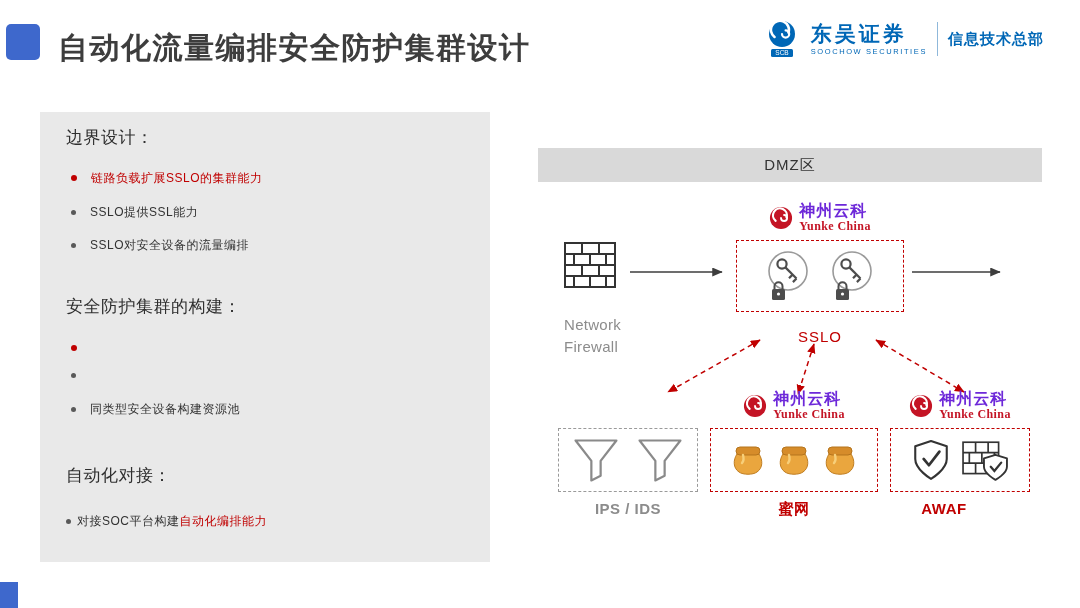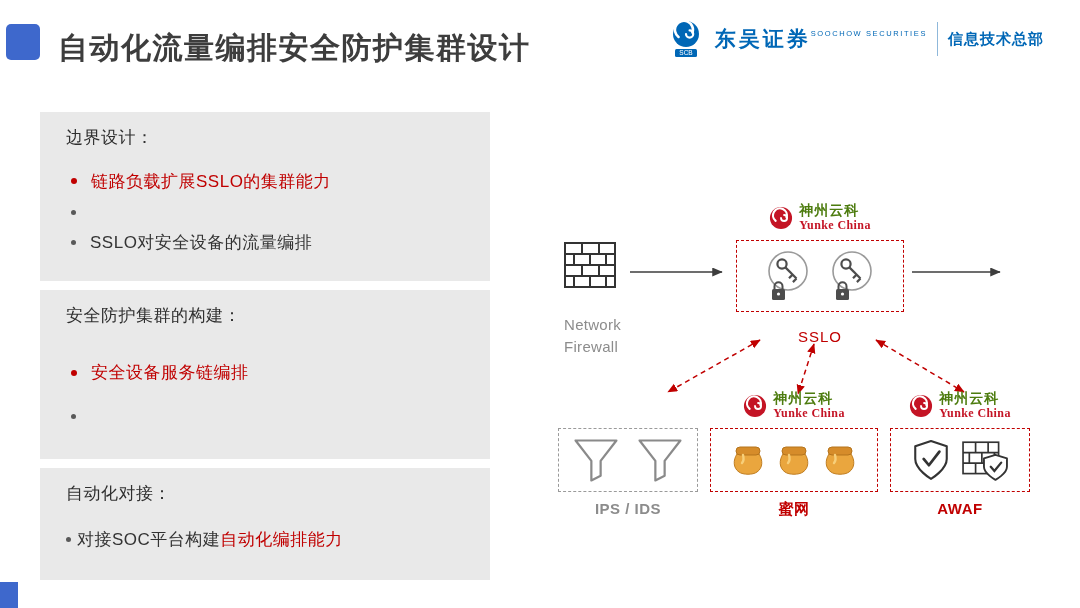--- a/index.html
+++ b/index.html
@@ -6,34 +6,34 @@
   html,body { background:#ffffff; }
   .slide {
     position:relative; width:1080px; height:608px; background:#fff;
     font-family:"Liberation Sans","DejaVu Sans",sans-serif; overflow:hidden;
   }
 
   
   .accent-square { position:absolute; left:6px; top:24px; width:34px; height:36px; background:#3e68cc; border-radius:5px; }
   .title { position:absolute; left:58px; top:28px; font-size:30px; font-weight:700; color:#3d3d3d; letter-spacing:1.5px; }
   .brand { position:absolute; right:36px; top:20px; display:flex; align-items:center; gap:10px; }
-  .brand-text { display:flex; align-items:flex-start;justify-content:flex-end; }
+  .brand-text { display:flex; flex-direction:column; align-items:flex-start;justify-content:flex-end; }
   .brand-name { font-size:21px; font-weight:700; color:#0067b6; letter-spacing:3px; line-height:1.1; }
   .brand-sub { font-size:7.5px; color:#0067b6; letter-spacing:1.6px; margin-top:2px; }
   .brand-divider { width:1px; height:34px; background:#8fb8da; }
   .brand-dept { font-size:15px; font-weight:700; color:#0067b6; letter-spacing:1px; }
 
   
-  .panels { position:absolute; left:40px; top:112px; width:450px; display:flex; flex-direction:column; gap:9px; }
+  .panels { position:absolute; left:40px; top:112px; width:450px; display:flex; flex-direction:column; }
   .panel { background:#e9e9e9; padding:14px 26px 10px; display:flex; flex-direction:column; }
   .panel-a,.panel-b { height:169px; }
   .panel-c { height:112px; }
   .panel-heading { font-size:17px; color:#2f2f2f; letter-spacing:0.5px; }
   .panel-items { flex:1; display:flex; flex-direction:column; justify-content:space-evenly; padding-top:4px; }
-  .item { display:flex; align-items:center; gap:14px; font-size:17px; color:#333; letter-spacing:0.5px; }
+  .item { display:flex; align-items:center; gap:14px; font-size:12px; color:#333; letter-spacing:0.5px; }
   .dot { width:5px; height:5px; border-radius:50%; background:#595959; flex:none; margin-left:5px; }
   .item.hl .dot { background:#c00000; width:6px; height:6px; }
   .item.hl .item-text, .red-text { color:#c00000; }
   .panel-c .item { gap:0; }
   .panel-c .dot { margin-left:0; margin-right:6px; }
 
   
   .diagram { position:absolute; left:538px; top:148px; width:504px; height:372px; }
   .dmz-bar { position:absolute; left:0; top:0; width:504px; height:34px; background:#d9d9d9;
              display:flex; align-items:center; justify-content:center; font-size:15px; color:#333; letter-spacing:1px; }
@@ -42,31 +42,31 @@
   .firewall-label { position:absolute; left:26px; top:166px; font-size:15px; color:#8c8c8c; line-height:1.45; letter-spacing:0.3px; }
   .sslo-box { position:absolute; left:198px; top:92px; width:168px; height:72px; border:1.5px dashed #c00000;
               display:flex; align-items:center; justify-content:center; gap:18px; }
   .sslo-label { position:absolute; left:198px; top:180px; width:168px; text-align:center; font-size:15px; color:#c00000; letter-spacing:1px; }
 
   .yunke { position:absolute; height:36px; display:flex; align-items:center; justify-content:center; gap:6px; }
   .yunke-sslo { left:198px; top:52px; width:168px; }
   .yunke-mi   { left:172px; top:240px; width:168px; }
   .yunke-awaf { left:352px; top:240px; width:140px; }
   .yunke-textcol { display:flex; flex-direction:column; align-items:flex-start; }
-  .yunke-cn { font-size:14px; font-weight:700; color:#4d7c0f; letter-spacing:1px; line-height:1.1; }
+  .yunke-cn { font-size:16px; font-weight:700; color:#6d28d9; letter-spacing:1px; line-height:1.1; }
   .yunke-en { font-size:12px; font-weight:700; color:#c41425; letter-spacing:0.4px;font-family:Liberation Serif, serif; }
 
   .node-box { position:absolute; top:280px; height:64px; display:flex; align-items:center; justify-content:center; gap:12px; }
   .node-ips  { left:20px;  width:140px; border:1.5px dashed #9a9a9a; }
   .node-mi   { left:172px; width:168px; border:1.5px dashed #c00000; }
   .node-awaf { left:352px; width:140px; border:1.5px dashed #c00000; }
   .node-label { position:absolute; top:352px; font-size:15px; text-align:center; letter-spacing:0.5px;font-weight:bold; }
   .label-ips  { left:20px;  width:140px; color:#8c8c8c; }
   .label-mi   { left:172px; width:168px; color:#c00000; }
-  .label-awaf { left:352px; width:140px; color:#c00000; }
+  .label-awaf { left:336px; width:140px; color:#c00000; }
 
   .corner-tab { position:absolute; left:0; bottom:0; width:18px; height:26px; background:#3e68cc; }
 </style>
 </head>
 <body>
 
 <div class="slide">
 
   <div class="accent-square"></div>
   <h1 class="title">自动化流量编排安全防护集群设计</h1>
@@ -91,56 +91,63 @@
 
     <section class="panel panel-a">
       <div class="panel-heading">边界设计：</div>
       <div class="panel-items">
         <div class="item hl">
           <span class="dot"></span>
           <span class="item-text">链路负载扩展SSLO的集群能力</span>
         </div>
         <div class="item">
           <span class="dot"></span>
+          <span class="item-text">SSLO提供SSL能力</span>
         </div>
         <div class="item">
           <span class="dot"></span>
           <span class="item-text">SSLO对安全设备的流量编排</span>
         </div>
       </div>
     </section>
 
     <section class="panel panel-b">
       <div class="panel-heading">安全防护集群的构建：</div>
       <div class="panel-items">
         <div class="item hl">
           <span class="dot"></span>
-          <span class="item-text">安全设备服务链编排</span>
-        </div>
-        <div class="item">
-          <span class="dot"></span>
+        </div>
+        <div class="item">
+          <span class="dot"></span>
+        </div>
+        <div class="item">
+          <span class="dot"></span>
+          <span class="item-text">同类型安全设备构建资源池</span>
         </div>
       </div>
     </section>
 
     <section class="panel panel-c">
       <div class="panel-heading">自动化对接：</div>
       <div class="panel-items">
         <div class="item">
           <span class="dot"></span>
           <span class="item-text">对接SOC平台构建</span>
           <span class="item-text red-text">自动化编排能力</span>
         </div>
       </div>
     </section>
 
   </div>
 
   <div class="diagram">
 
+    <div class="dmz-bar">
+      <span>DMZ区</span>
+    </div>
 
     <svg class="arrows" width="504" height="372" viewBox="0 0 504 372">
       <defs>
         <marker id="mb" viewBox="0 0 8 8" markerWidth="8" markerHeight="8" refX="6.5" refY="3" orient="auto">
           <path d="M0,0 L7,3 L0,6 Z" fill="#3d3d3d"></path>
         </marker>
         <marker id="mr" viewBox="0 0 8 8" markerWidth="7.5" markerHeight="7.5" refX="6.5" refY="3" orient="auto-start-reverse">
           <path d="M0,0 L7,3 L0,6 Z" fill="#c00000"></path>
         </marker>
       </defs>

